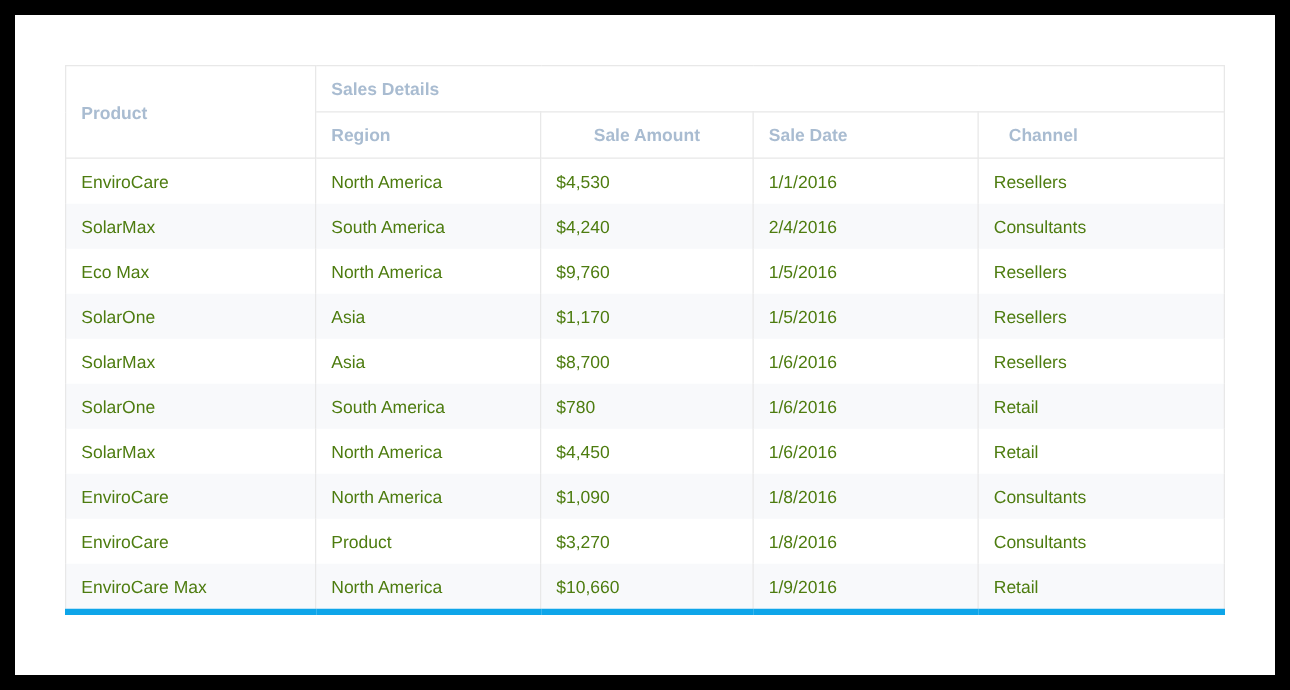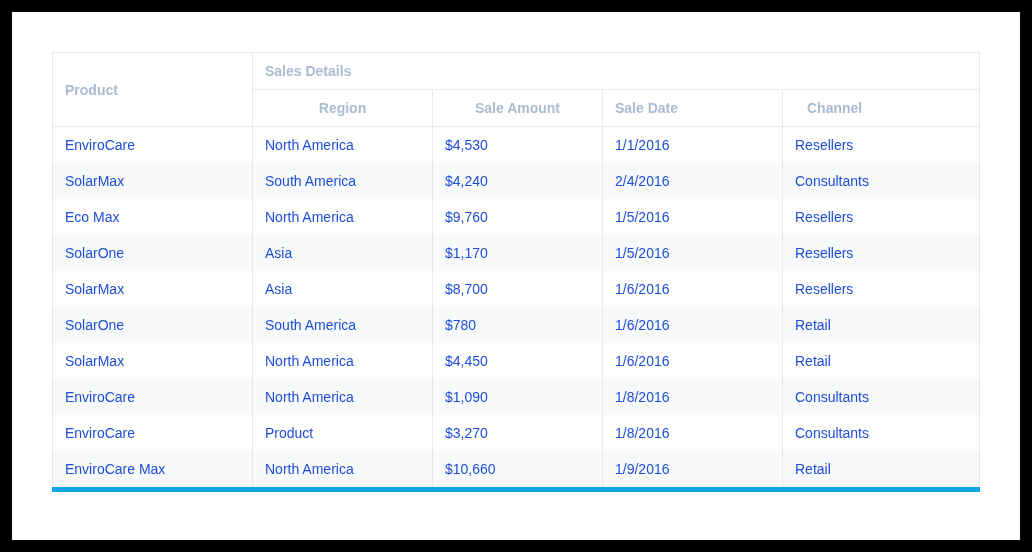--- a/index.html
+++ b/index.html
@@ -39,32 +39,32 @@
     th.sub-header {
       border-top: 1px solid #e8e8e8;
     }
     th.right {
       text-align: center;
     }
     td {
       padding: 10px 12px;
       border-left: 1px solid #e8e8e8;
       border-right: 1px solid #e8e8e8;
-      color: #1d4ed8;
+      color: #4d7c0f;
     }
     tbody tr:nth-child(even) td {
       background: #f8f9fb;
     }
     tbody tr:last-child td {
       border-bottom: 5px solid #0ea5e9;
     }
     td.right {
     }
     .col-product { width: 200px; }
-    .col-region { width: 180px; text-align: center; }
+    .col-region { width: 180px; }
     .col-amount { width: 170px; }
     .col-date { width: 180px; }
     .col-channel { width: auto; padding-left: 24px; }
   </style>
 </head>
 <body>
 
 <div class="container">
   <table>
     <thead>

